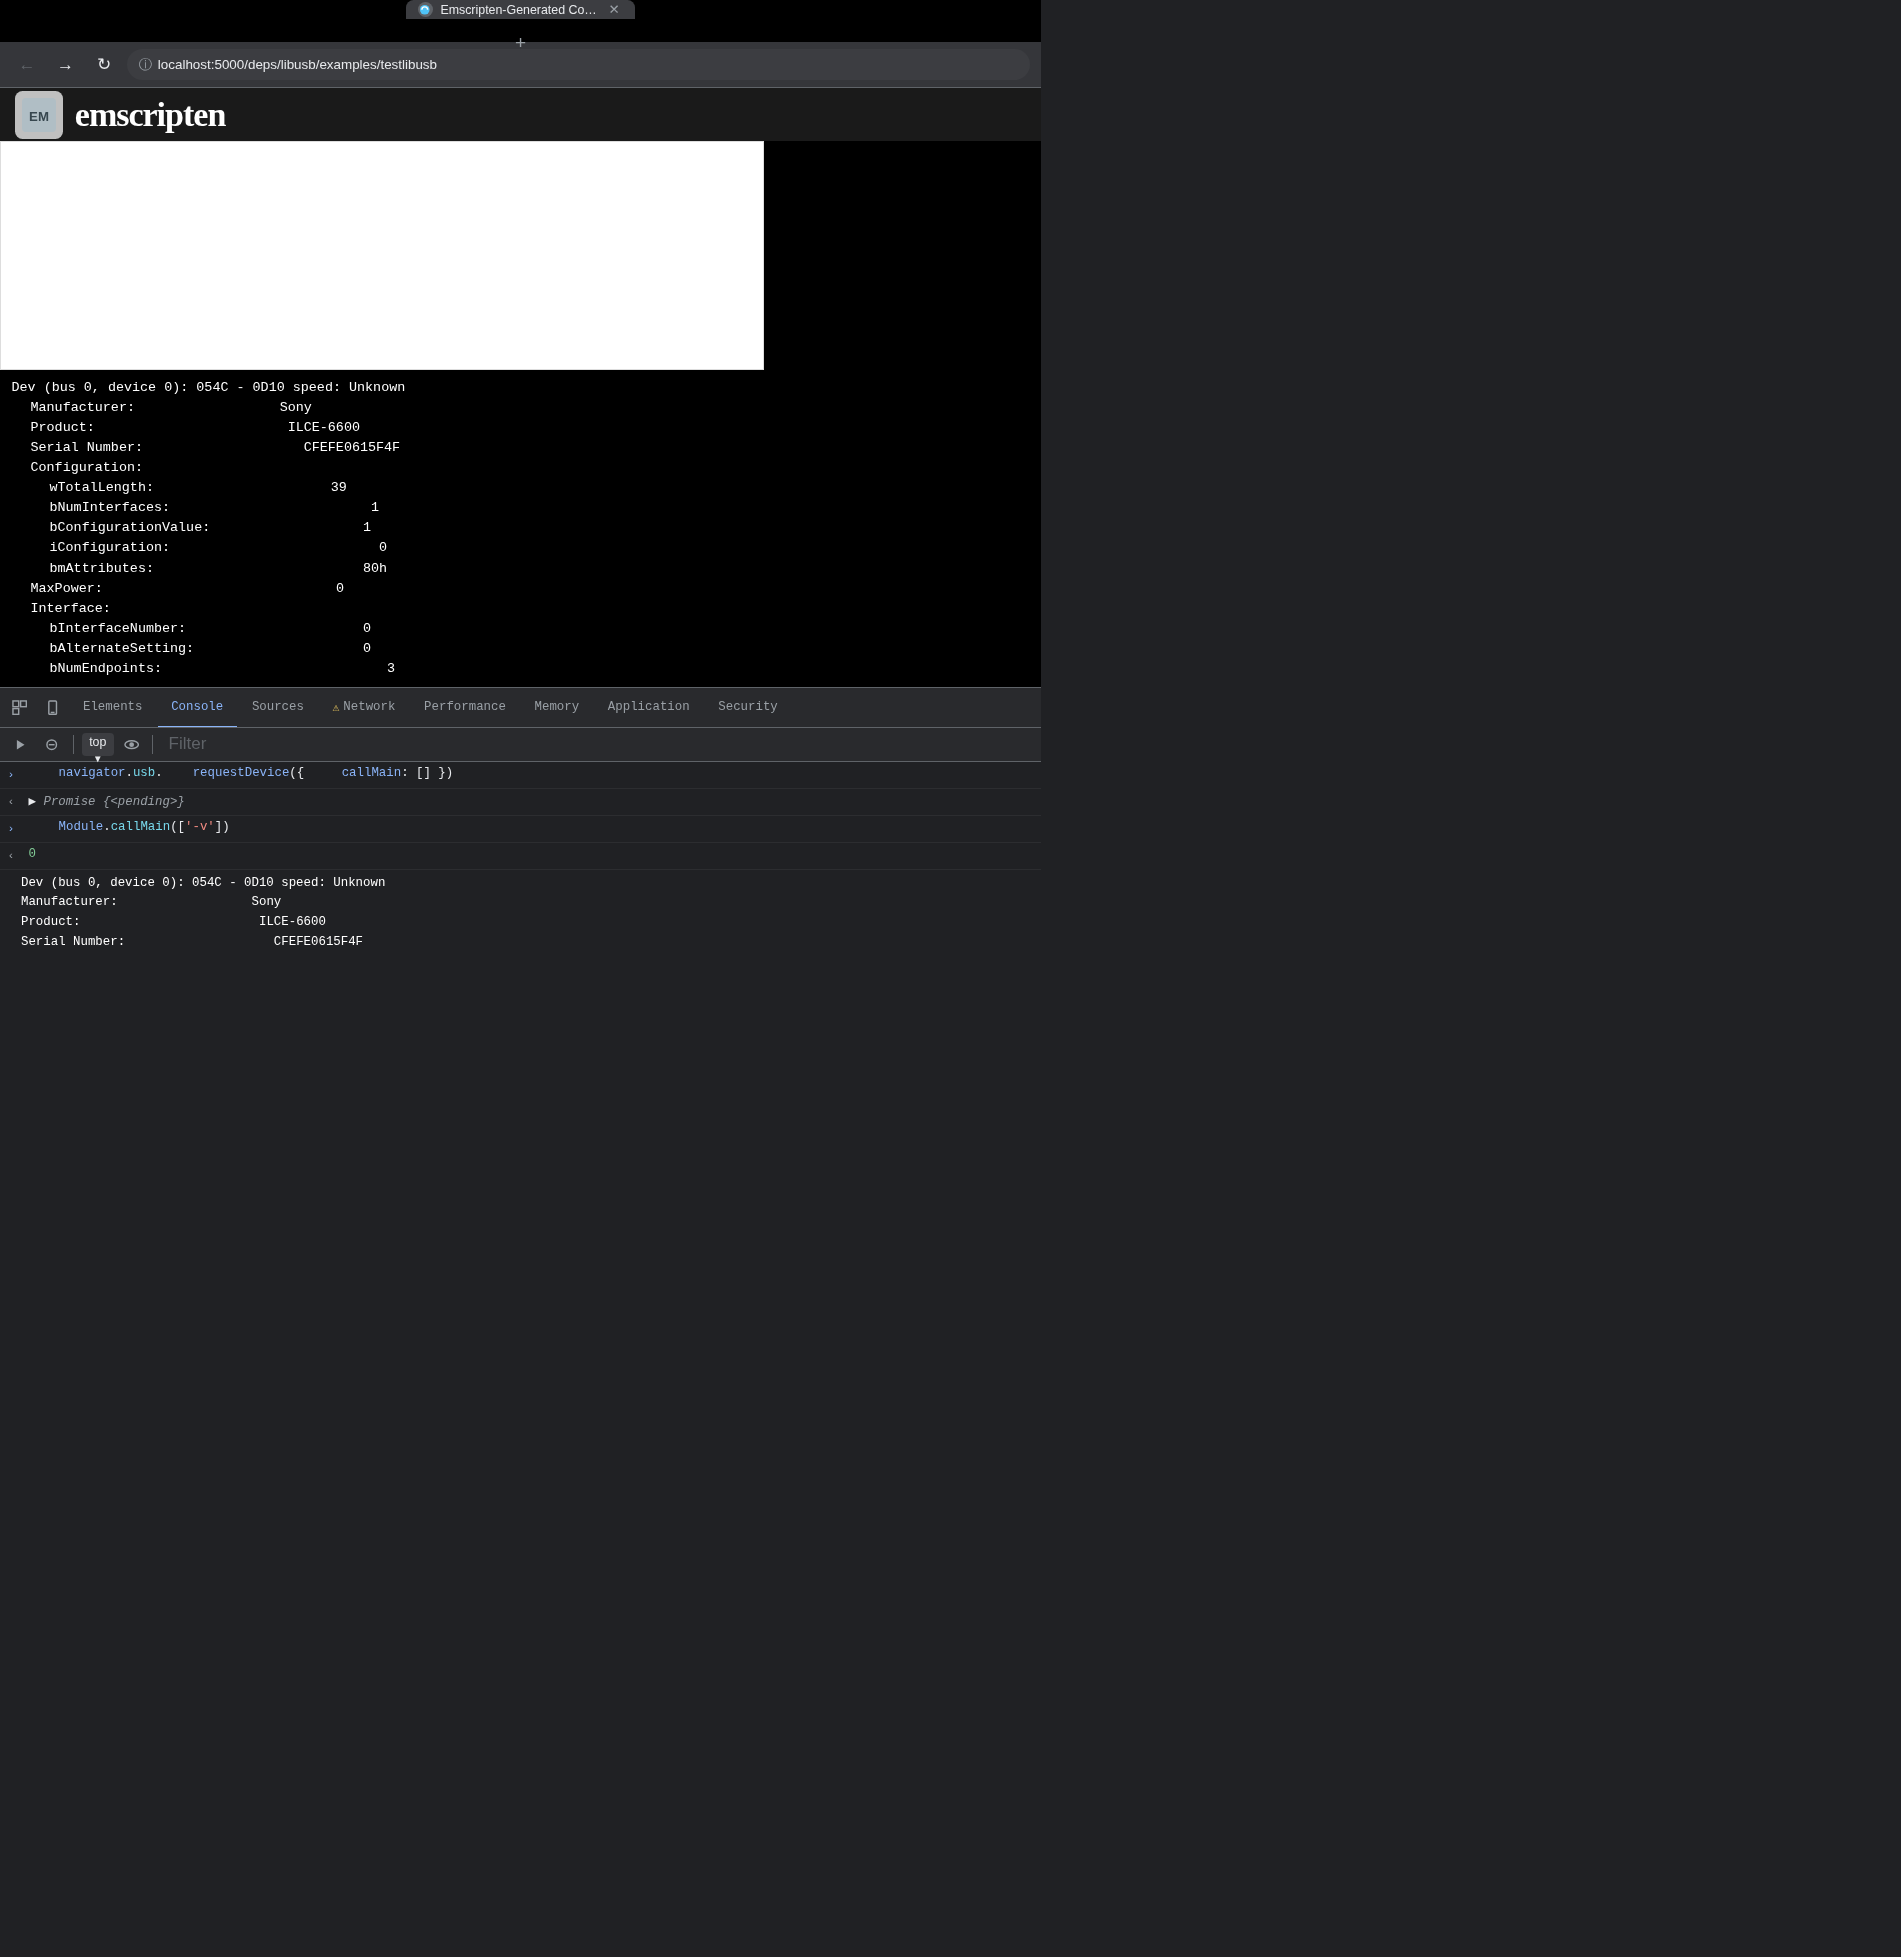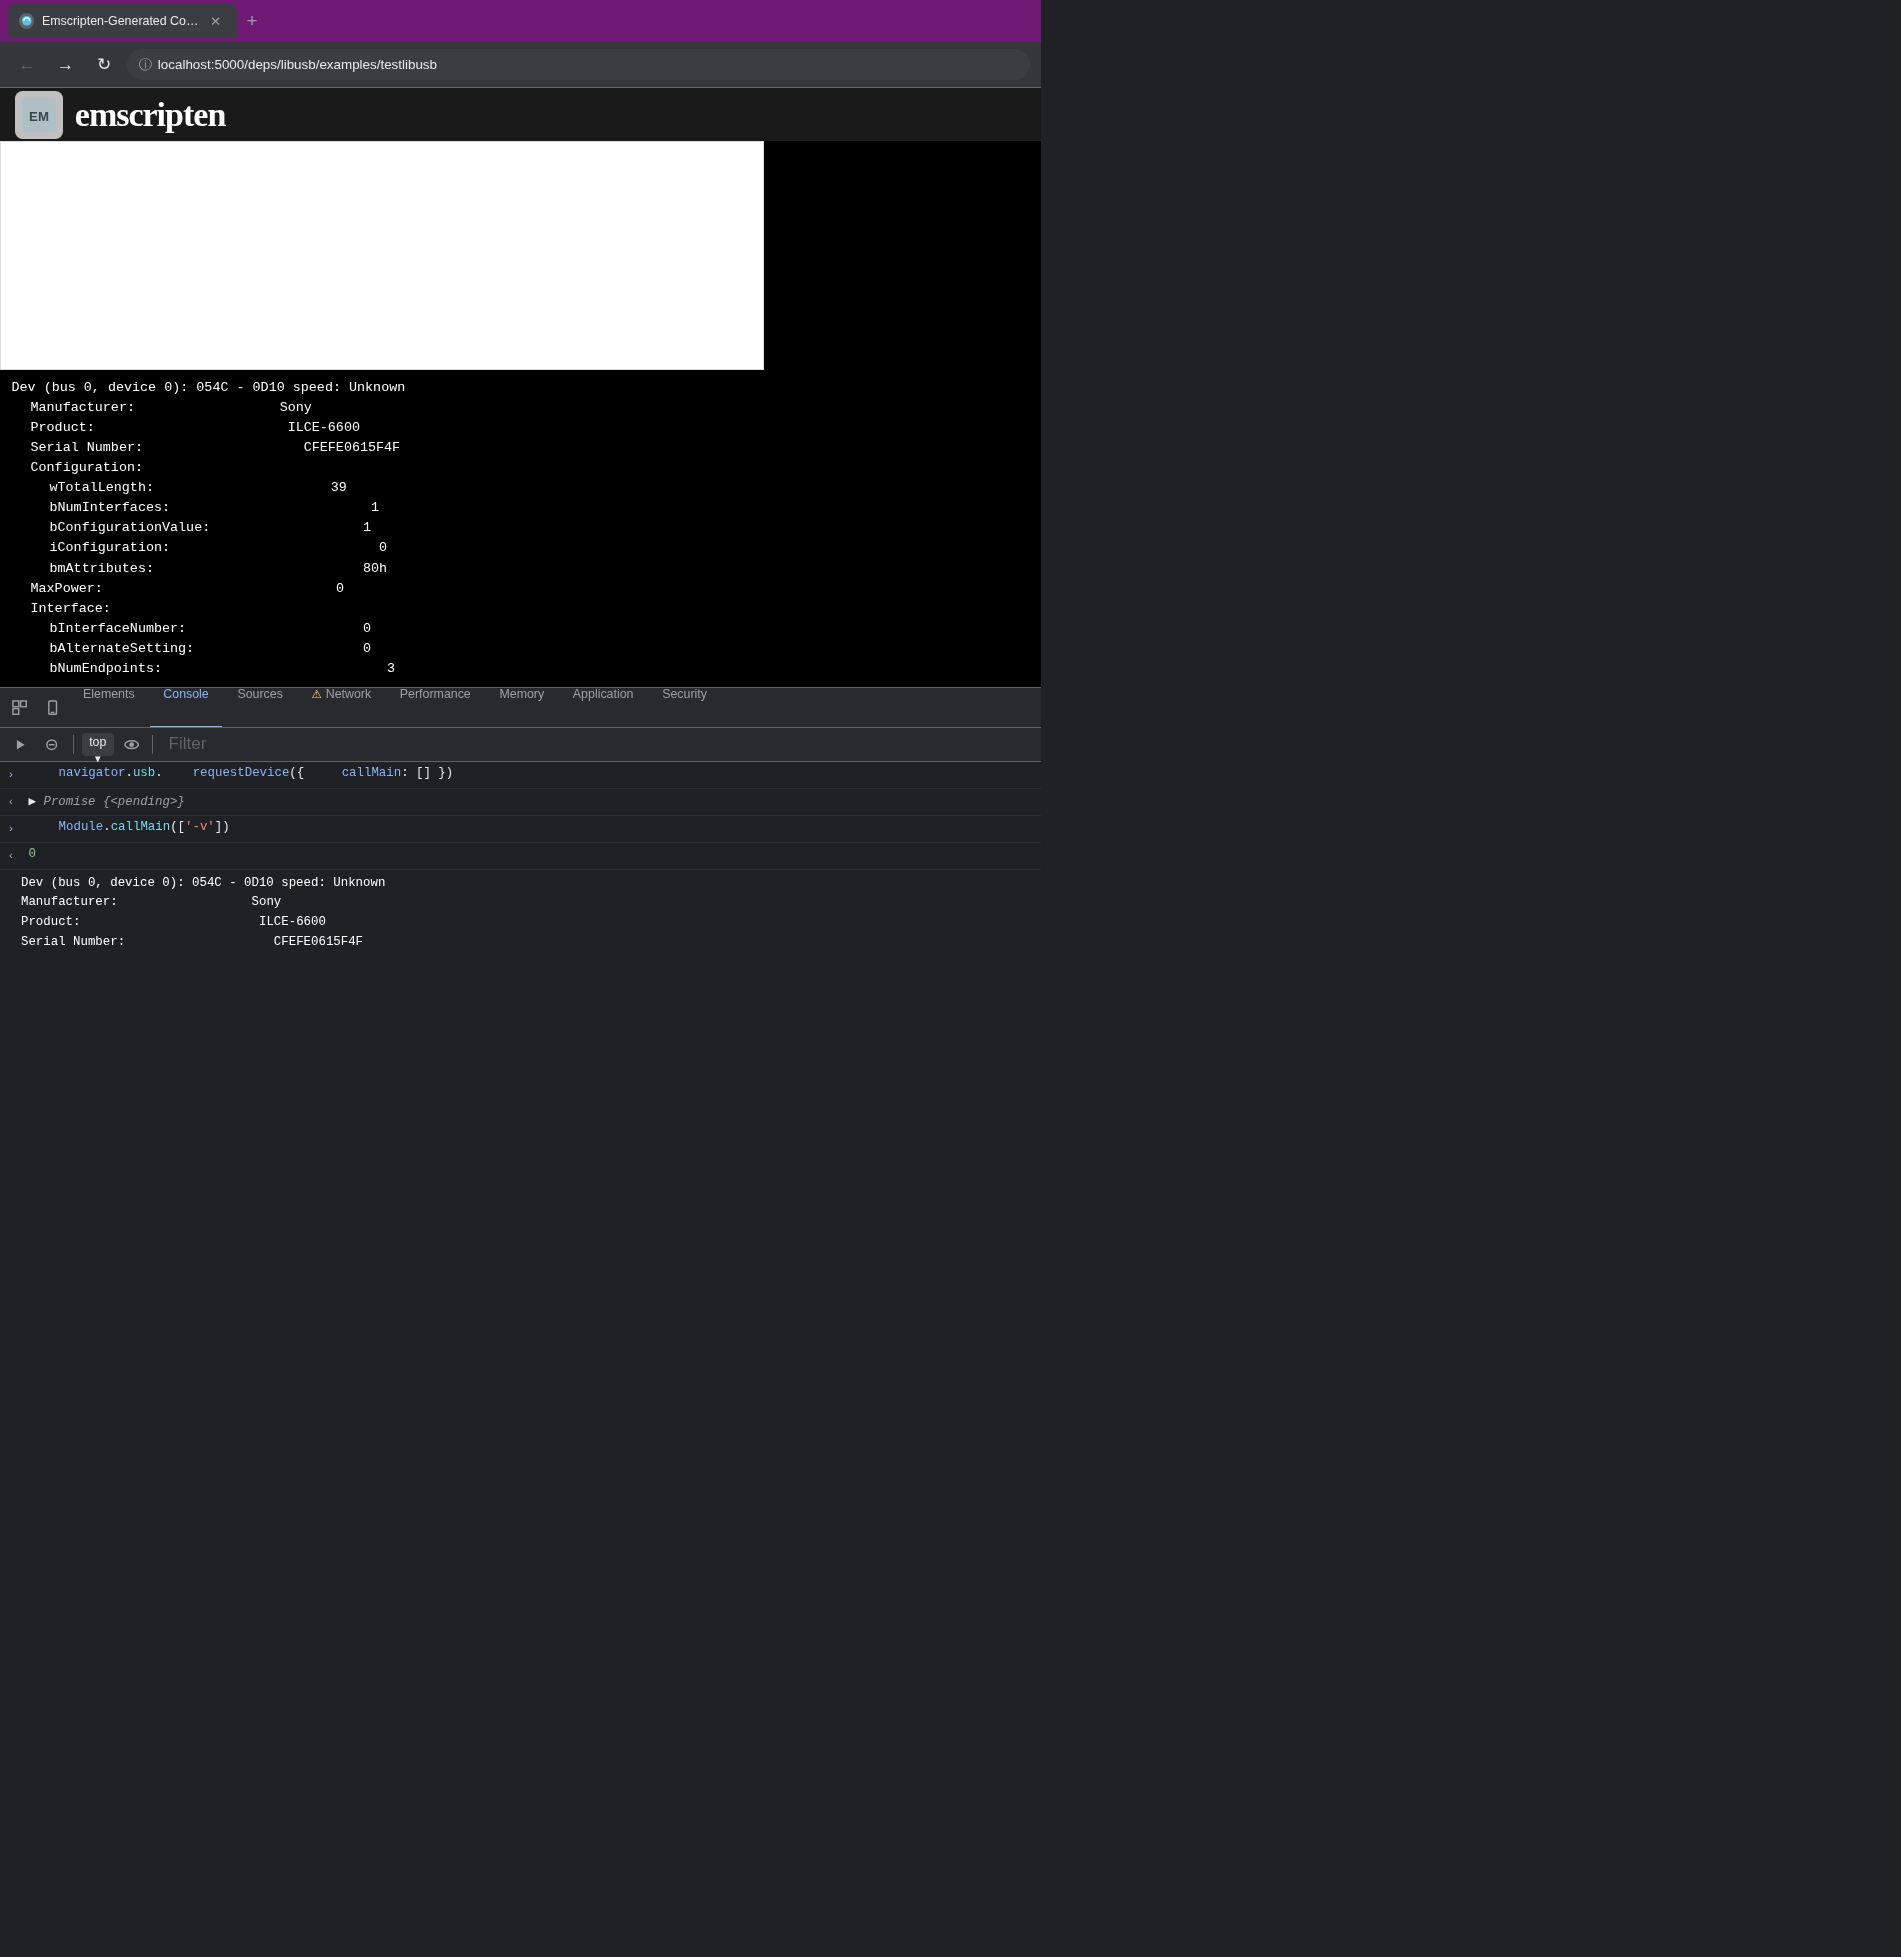--- a/index.html
+++ b/index.html
@@ -12,24 +12,25 @@
 
     
     .browser-chrome {
       background: #35363a;
       width: 100%;
     }
 
     .tab-bar {
       display: flex;
       align-items: center;
-      background: #701a75;
+      background: #000000;
       height: 42px;
       padding: 0 7.6px;
-      gap: 2px;
+      gap: 13px;
+      flex-direction: column;
     }
 
     .tab {
       display: flex;
       align-items: center;
       background: #3c3d41;
       border-radius: 7.6px 7.6px 0 0;
       height: 34px;
       padding: 0 11.5px;
       gap: 7.6px;
@@ -211,26 +212,28 @@
       justify-content: center;
       color: #9aa0a6;
       cursor: pointer;
       font-size: 13.4px;
     }
 
     .devtools-tab {
       padding: 0 13.4px;
       height: 40px;
       display: flex;
+      align-items: center;
       color: #9aa0a6;
       font-size: 12.4px;
       cursor: pointer;
       border-bottom: 1.9px solid transparent;
       white-space: nowrap;
       gap: 3.8px;
+      font-family: Liberation Mono, monospace;
     }
 
     .devtools-tab.active {
       color: #8ab4f8;
       border-bottom: 1.9px solid #8ab4f8;
     }
 
     .devtools-toolbar {
       display: flex;
       align-items: center;

